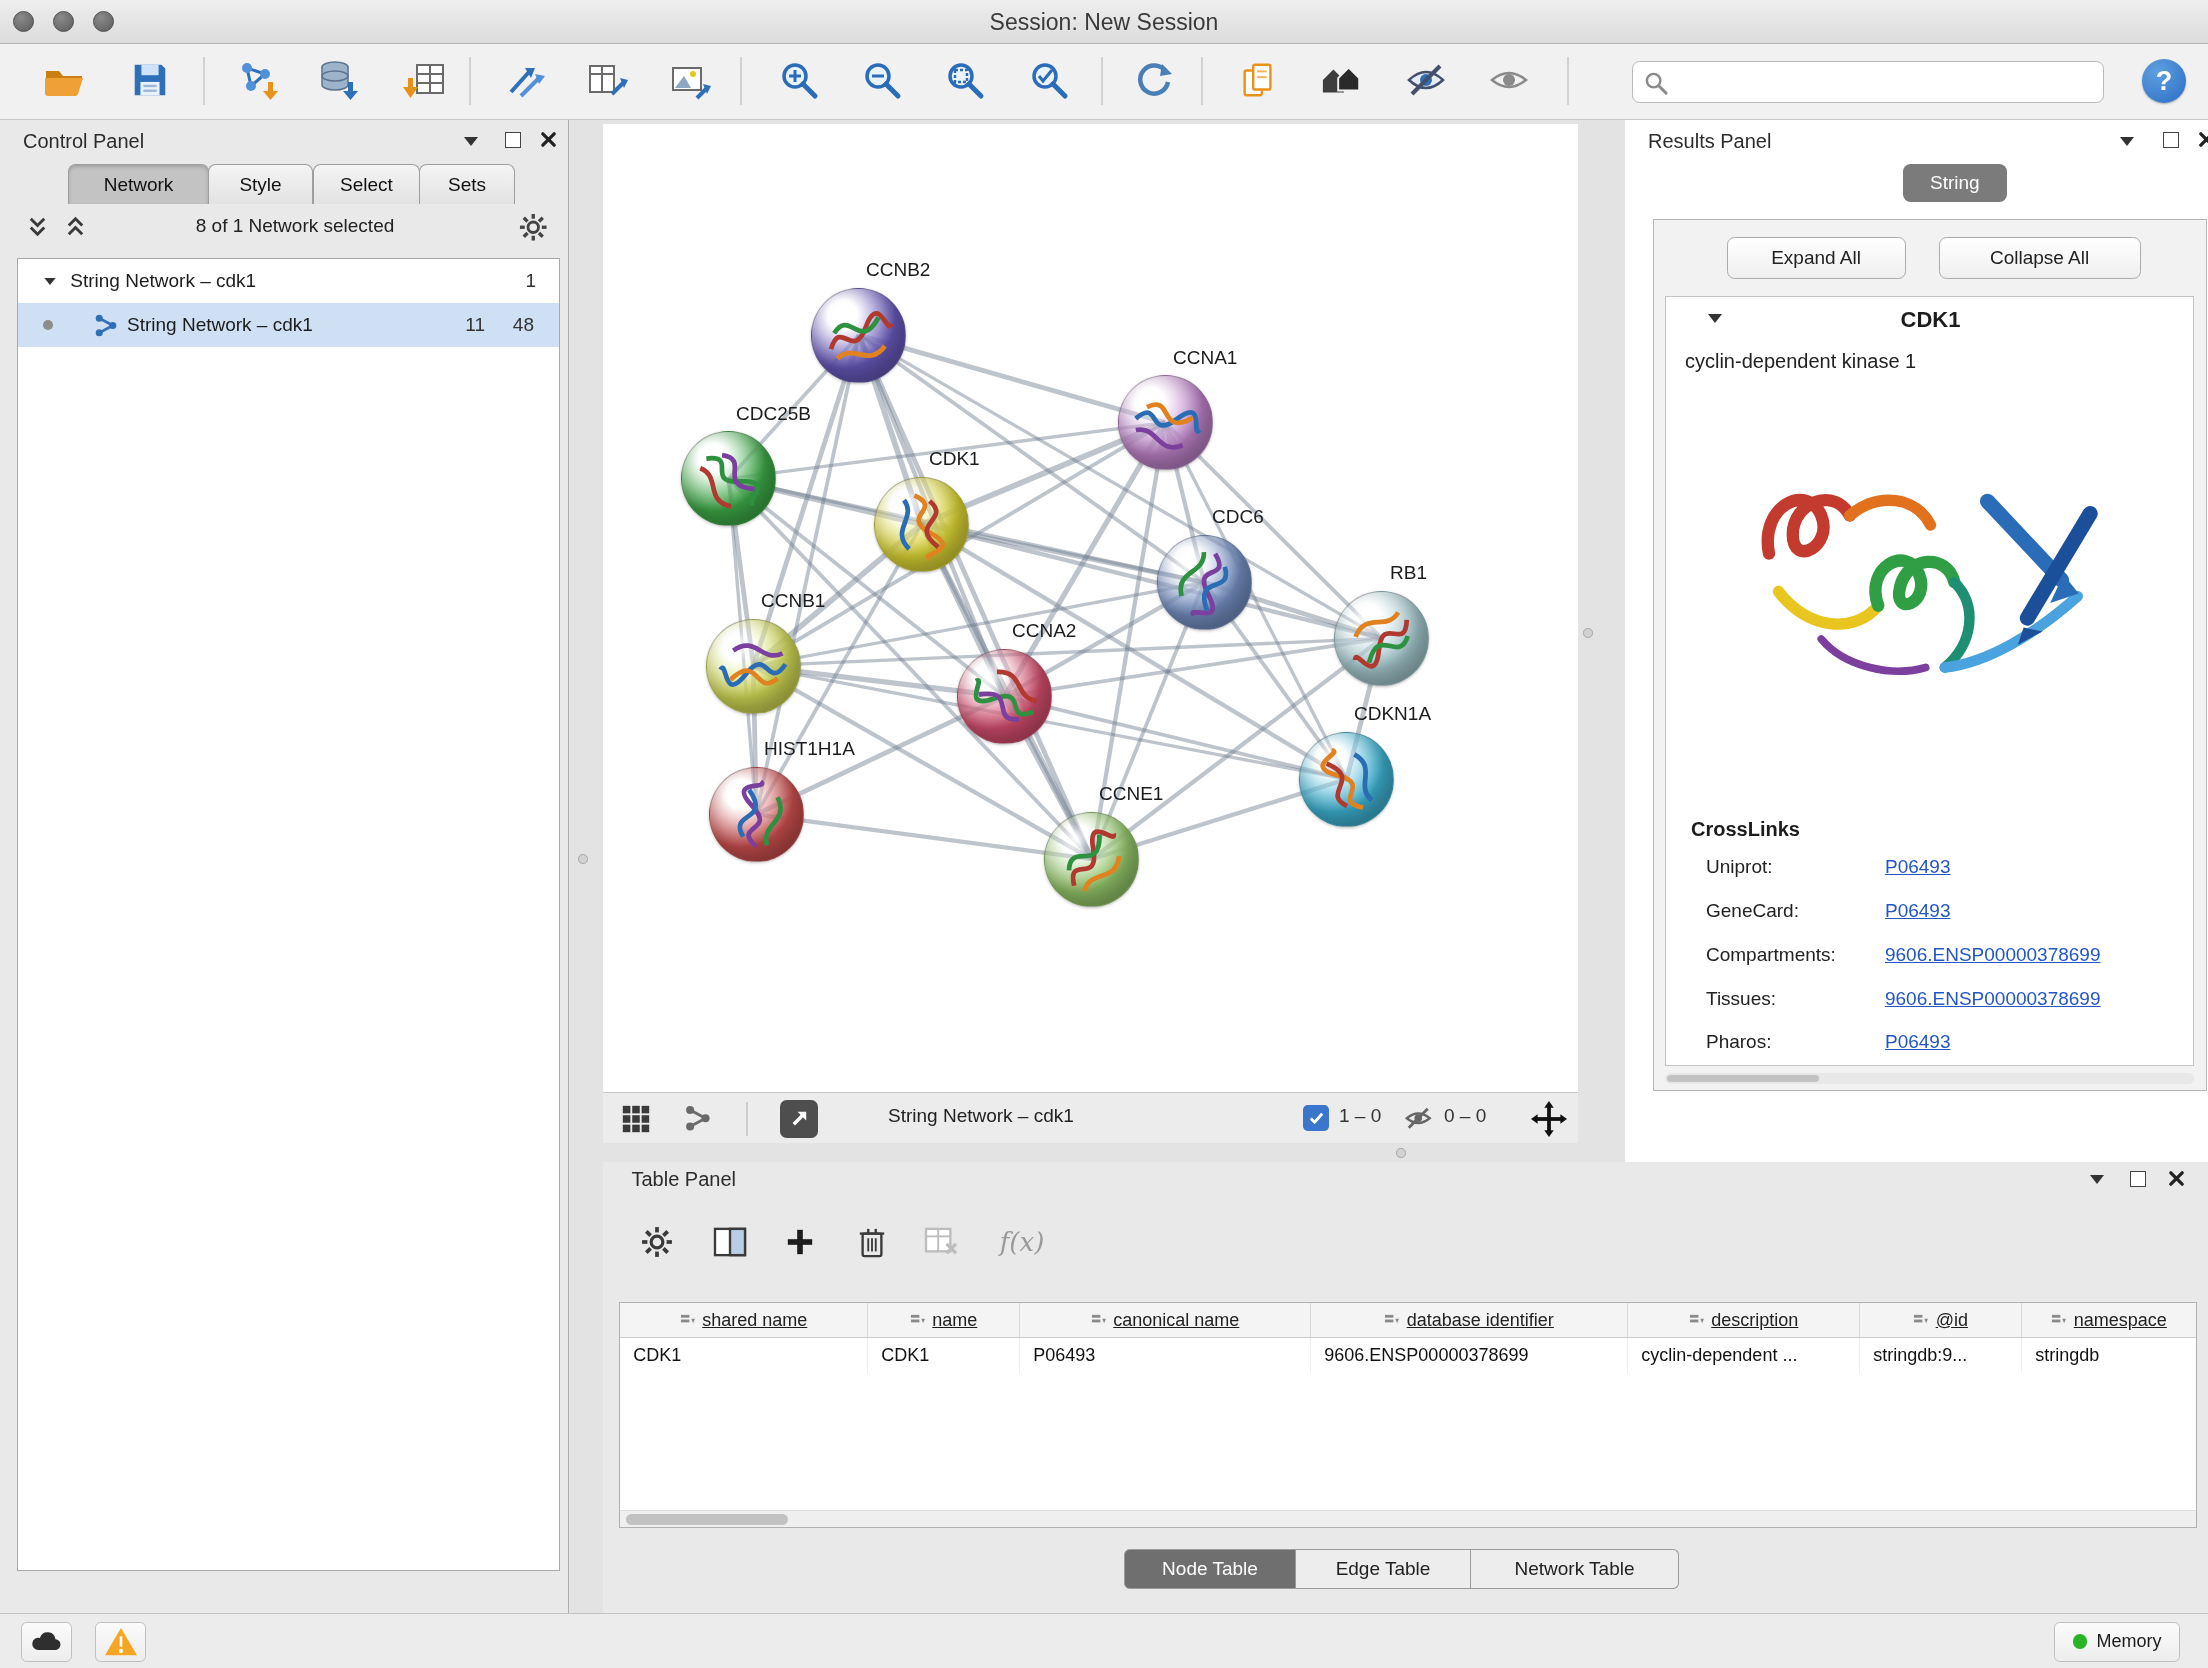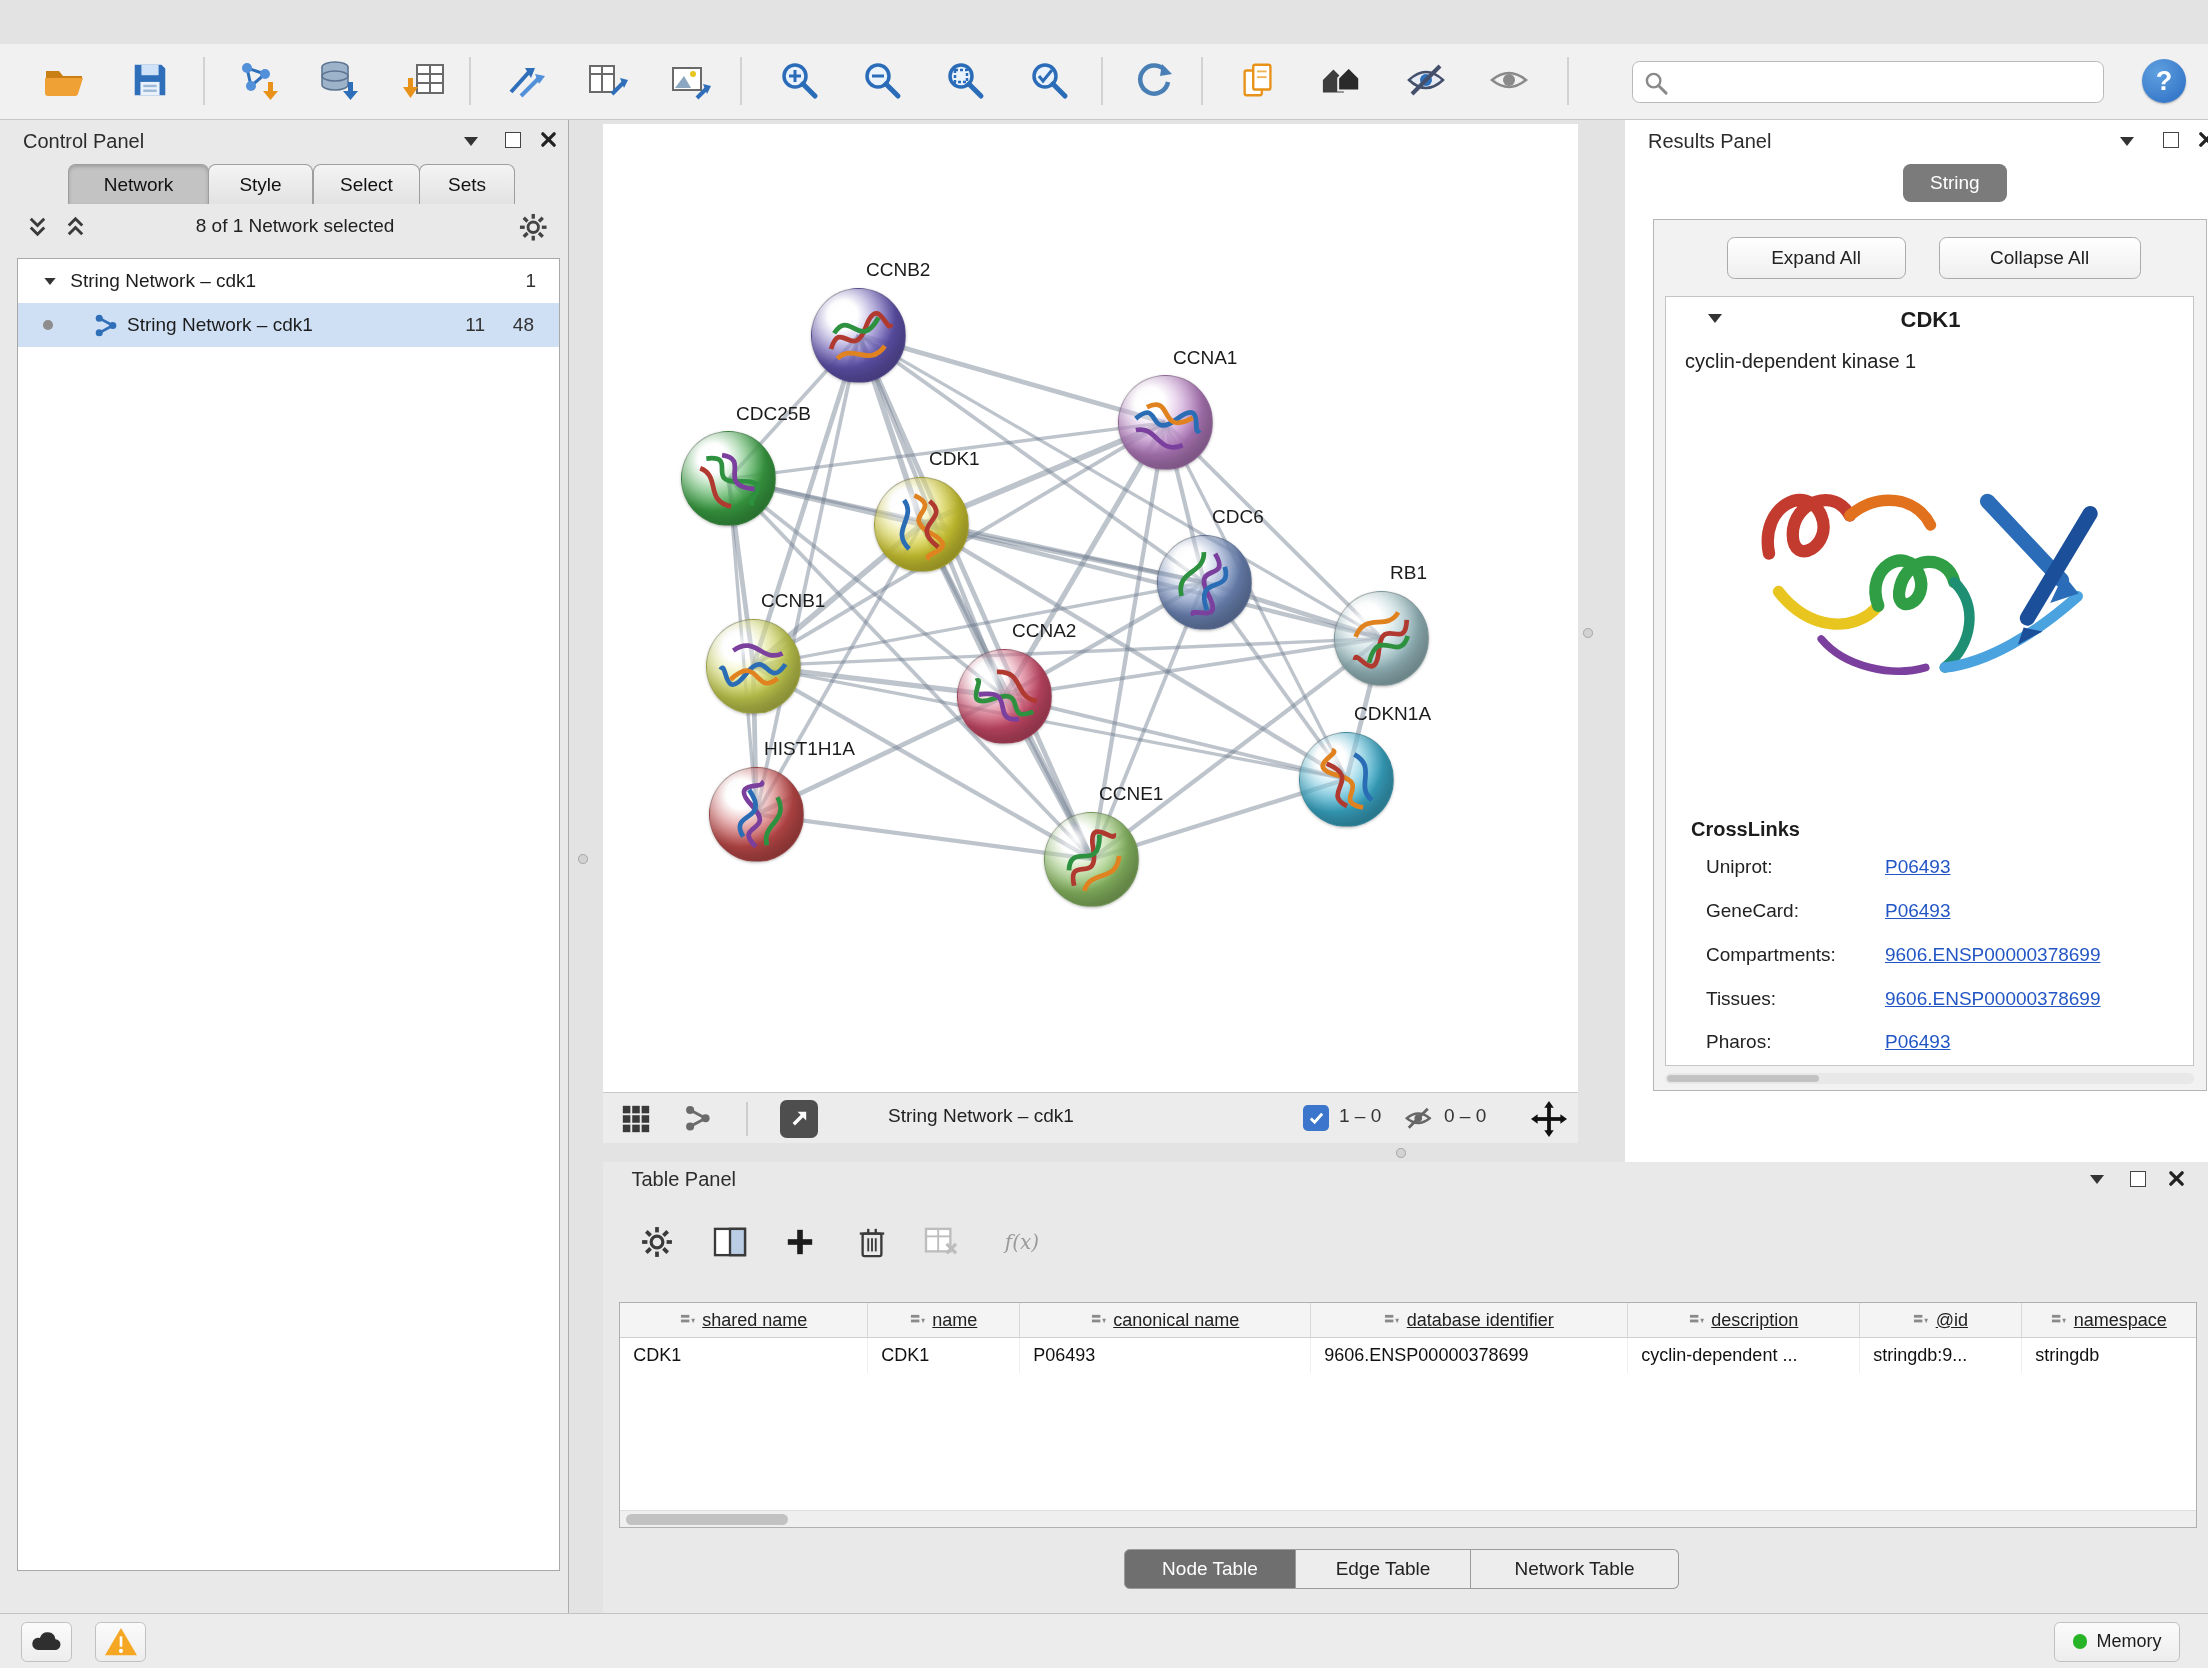--- a/index.html
+++ b/index.html
@@ -92,20 +92,26 @@
     border-top:1px solid #c2c2c2;}
   .sb-btn{position:absolute;top:7.6px;height:40px;border:1px solid #c0c0c0;border-radius:5.7px;
     background:linear-gradient(#fbfbfb,#ededed);display:flex;align-items:center;justify-content:center;}
   .xicon{stroke:#222;stroke-width:3.5;stroke-linecap:round;}
 </style>
 </head>
 <body>
 
 <div class="window">
 
+  <div class="titlebar">
+    <div class="tl" style="left:13.3px"></div>
+    <div class="tl" style="left:53px"></div>
+    <div class="tl" style="left:93px"></div>
+    <div class="title">Session: New Session</div>
+  </div>
 
   <div class="toolbar">
     <div class="tb-btn" style="left:35px">
       <svg width="44" height="44" viewBox="0 0 44 44">
         <path d="M4,13 h13 l4,5 h19 v3 h-36 z" fill="#c97f13"></path>
         <path d="M3,20 h38 l-5,16 a3,3 0 0 1 -3,2 h-27 a3,3 0 0 1 -3,-3 z" fill="#f0a136"></path>
       </svg>
     </div>
     <div class="tb-btn" style="left:121px">
       <svg width="42" height="42" viewBox="0 0 44 44">
@@ -645,21 +651,21 @@
       <div class="tp-toolbtn" style="left:311px">
         <svg width="34" height="30" viewBox="0 0 36 32">
           <rect x="2" y="2" width="26" height="24" fill="#fff" stroke="#bdbdbd" stroke-width="2.5"></rect>
           <line x1="2" y1="10" x2="28" y2="10" stroke="#bdbdbd" stroke-width="2"></line>
           <line x1="15" y1="2" x2="15" y2="26" stroke="#bdbdbd" stroke-width="2"></line>
           <line x1="24" y1="18" x2="34" y2="28" stroke="#bdbdbd" stroke-width="3.5"></line>
           <line x1="34" y1="18" x2="24" y2="28" stroke="#bdbdbd" stroke-width="3.5"></line>
         </svg>
         </div>
       <div class="tp-toolbtn" style="left:385px;width:68px">
-        <span style="font-family:'DejaVu Serif','Liberation Serif',serif;font-style:italic;font-size:20px;color:#9a9a9a">f(x)</span>
+        <span style="font-family:'DejaVu Serif','Liberation Serif',serif;font-style:italic;font-size:26px;color:#9a9a9a">f(x)</span>
         </div>
 
       <div class="tablebox">
         <div class="thead">
           <div class="th" style="width:248px">
             <svg width="15" height="15" viewBox="0 0 16 16">
               <rect x="1" y="2" width="9" height="3" fill="#8a8a8a"></rect>
                 <rect x="1" y="7" width="9" height="3" fill="#8a8a8a"></rect>
               <polygon points="12,6 16,6 14,11" fill="#8a8a8a"></polygon>
               </svg>

